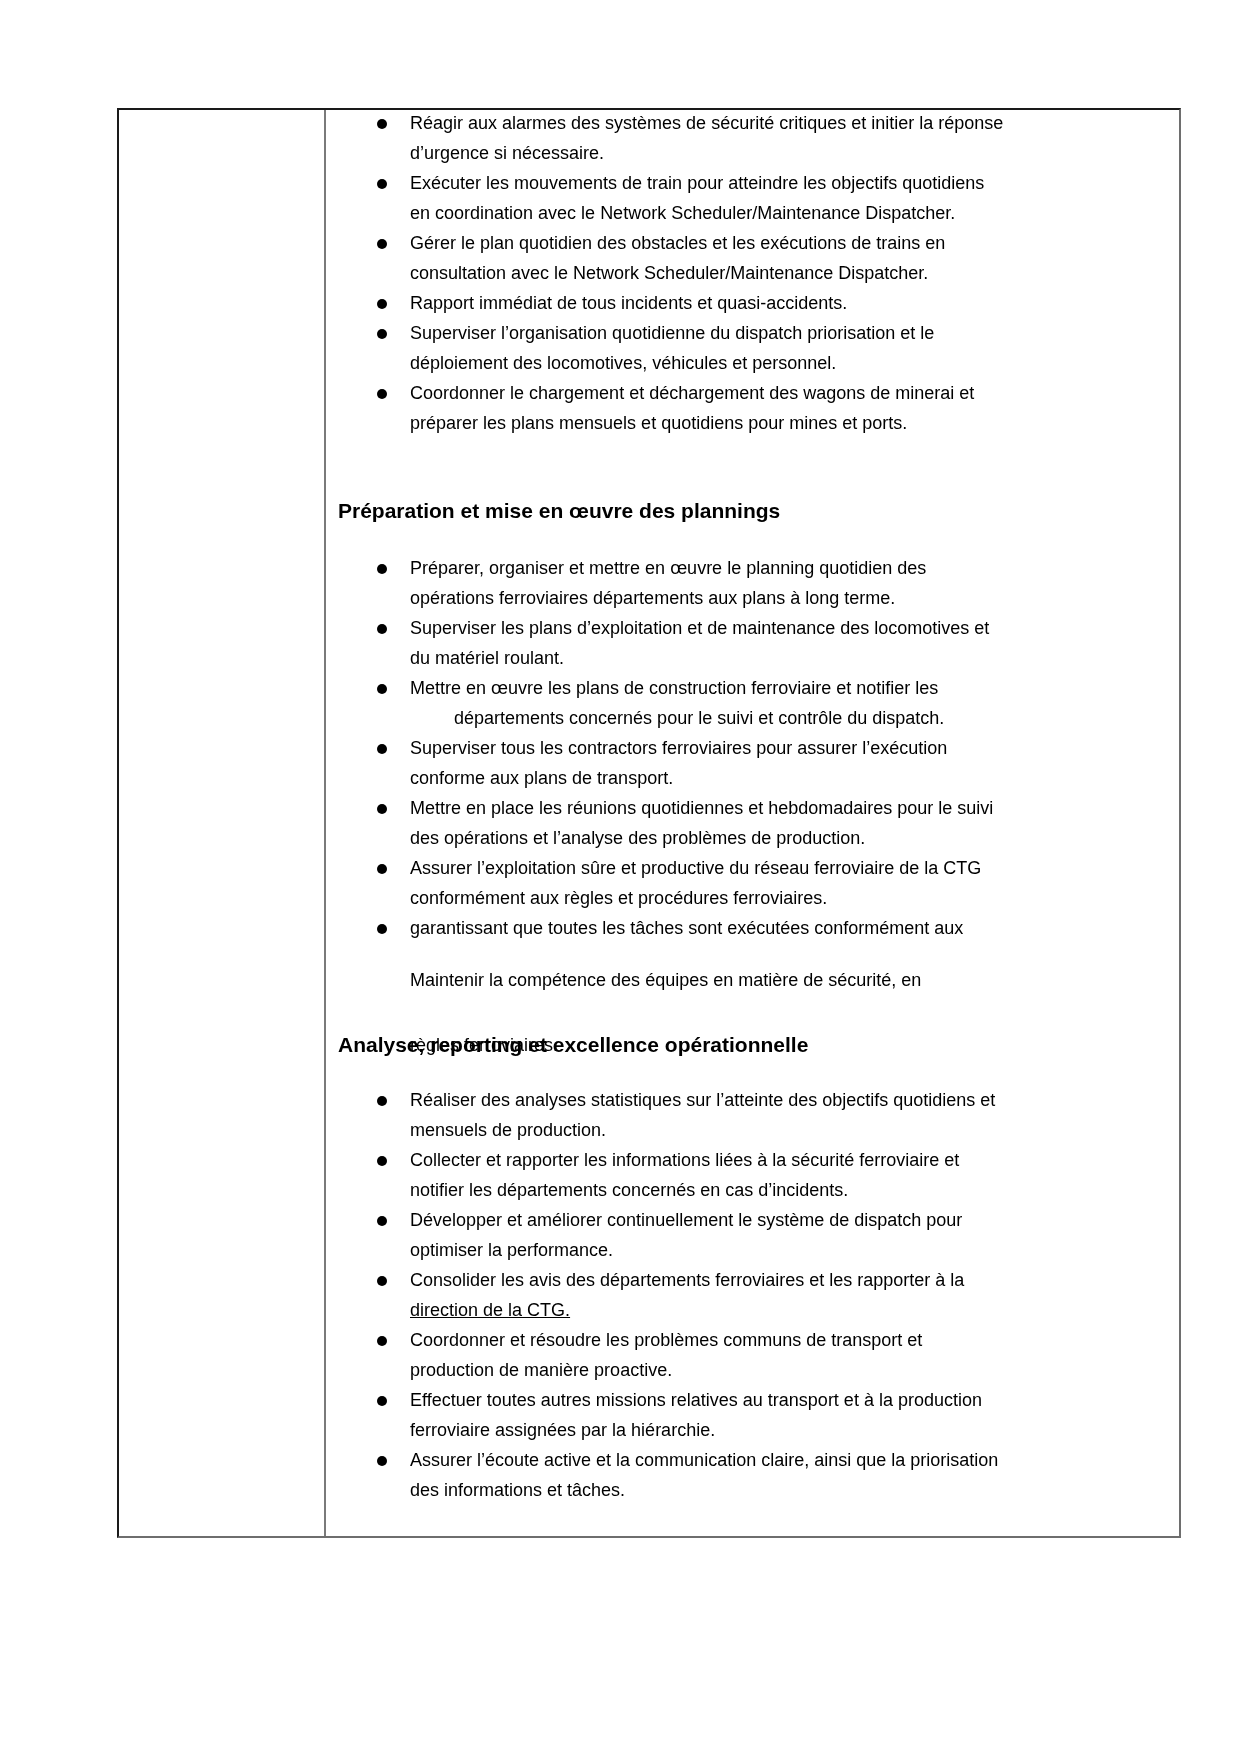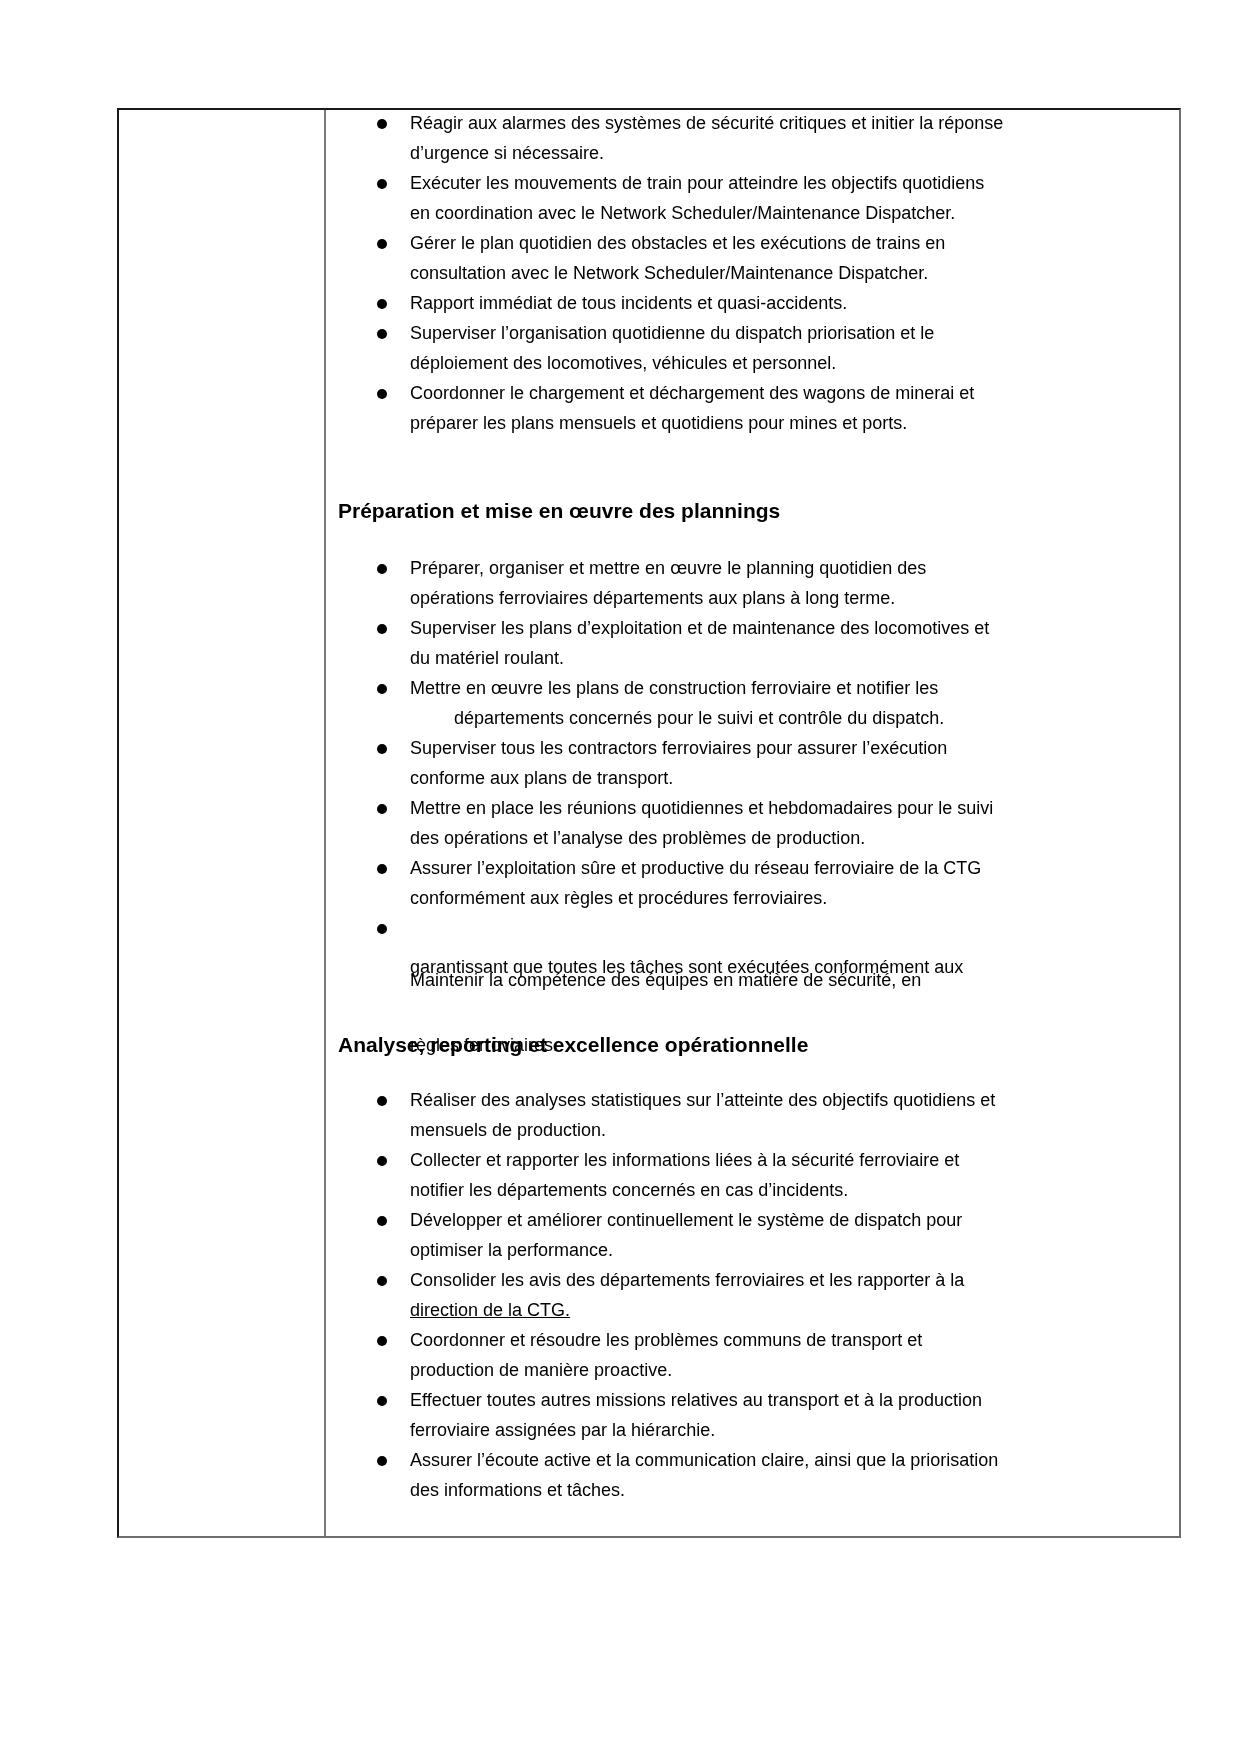--- a/index.html
+++ b/index.html
@@ -113,21 +113,21 @@
       <div class="line item-text" style="top: 733px;">Superviser tous les contractors ferroviaires pour assurer l’exécution</div>
       <div class="line item-text" style="top: 763px;">conforme aux plans de transport.</div>
       <div class="bullet" style="top: 804px;"></div>
       <div class="line item-text" style="top: 793px;">Mettre en place les réunions quotidiennes et hebdomadaires pour le suivi</div>
       <div class="line item-text" style="top: 823px;">des opérations et l’analyse des problèmes de production.</div>
       <div class="bullet" style="top: 864px;"></div>
       <div class="line item-text" style="top: 853px;">Assurer l’exploitation sûre et productive du réseau ferroviaire de la CTG</div>
       <div class="line item-text" style="top: 883px;">conformément aux règles et procédures ferroviaires.</div>
       <div class="bullet" style="top: 924px;"></div>
       <div class="line item-text" style="top: 965px;">Maintenir la compétence des équipes en matière de sécurité, en</div>
-      <div class="line item-text" style="top: 952px;">garantissant que toutes les tâches sont exécutées conformément aux</div>
+      <div class="line item-text" style="top: 913px;">garantissant que toutes les tâches sont exécutées conformément aux</div>
       <div class="line item-text" style="top: 1030px;">règles ferroviaires.</div>
       <div class="heading" style="top: 1030px;">Analyse, reporting et excellence opérationnelle</div>
       <div class="bullet" style="top: 1096px;"></div>
       <div class="line item-text" style="top: 1085px;">Réaliser des analyses statistiques sur l’atteinte des objectifs quotidiens et</div>
       <div class="line item-text" style="top: 1115px;">mensuels de production.</div>
       <div class="bullet" style="top: 1156px;"></div>
       <div class="line item-text" style="top: 1145px;">Collecter et rapporter les informations liées à la sécurité ferroviaire et</div>
       <div class="line item-text" style="top: 1175px;">notifier les départements concernés en cas d’incidents.</div>
       <div class="bullet" style="top: 1216px;"></div>
       <div class="line item-text" style="top: 1205px;">Développer et améliorer continuellement le système de dispatch pour</div>

